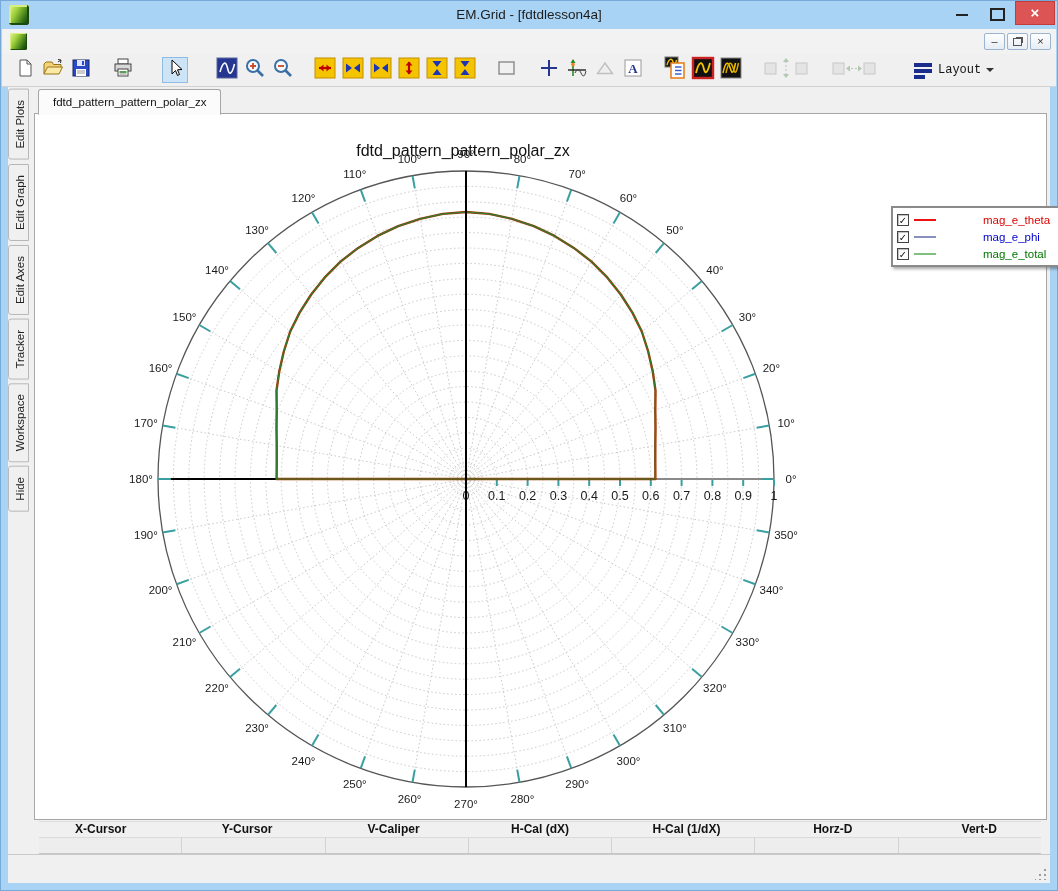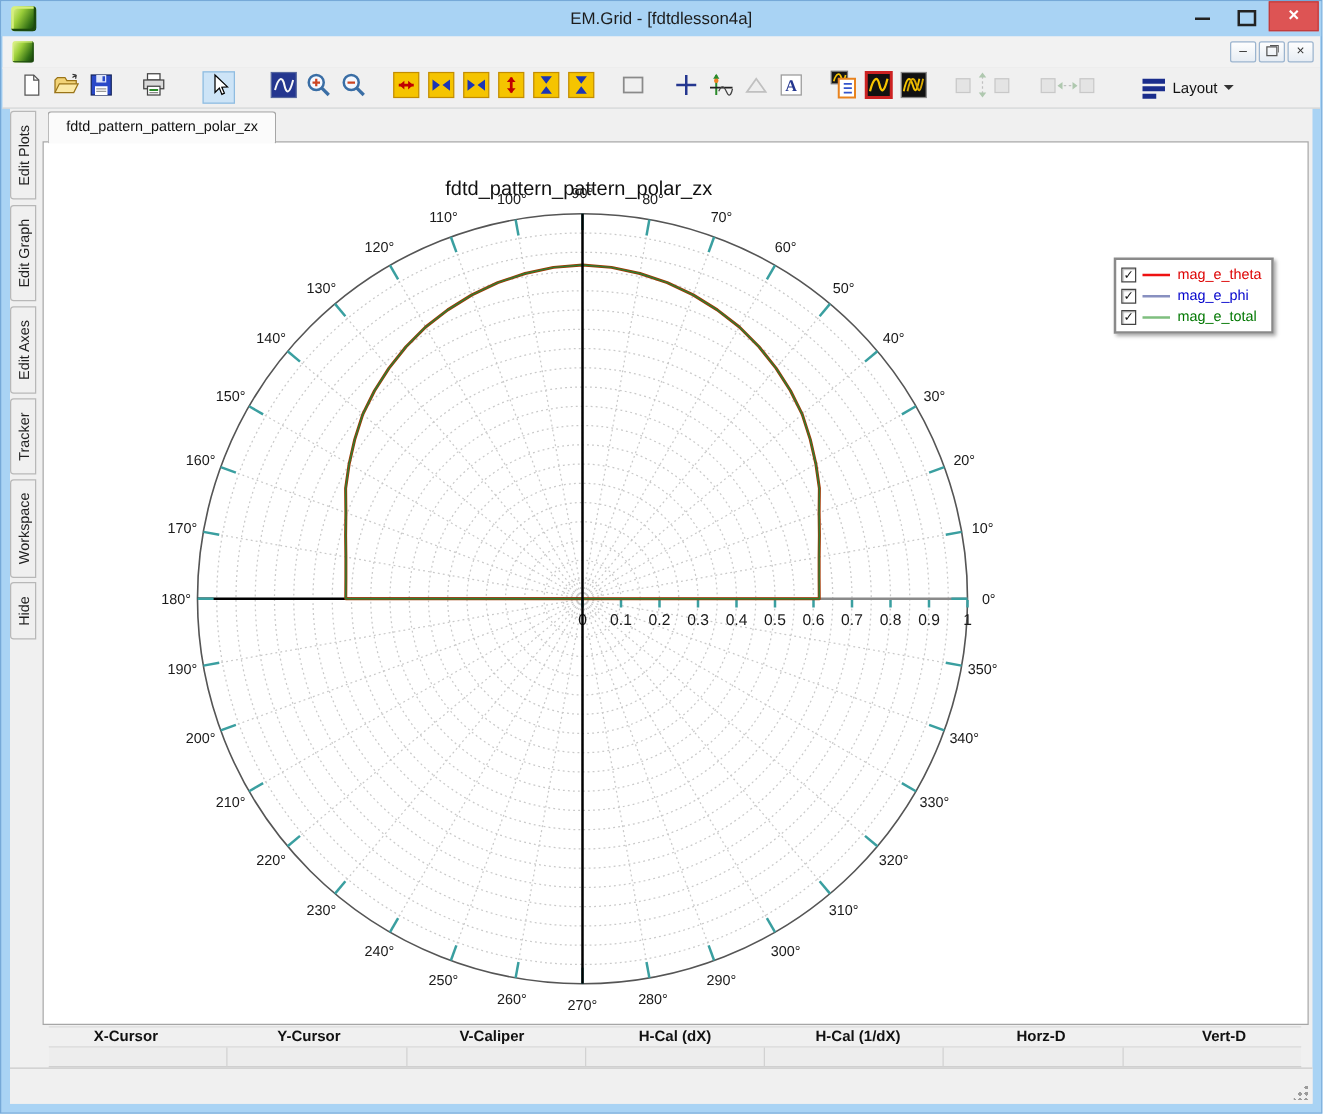--- a/index.html
+++ b/index.html
@@ -45,21 +45,21 @@
   .tbtn.disabled{opacity:.55;}
   .tbtn.wide{width:52px;}
   .gap{margin-left:14px;}
   .biggap{margin-left:24px;}
   .layout-btn{display:flex;align-items:center;margin-left:26px;padding:3px 6px;}
   .layout-btn .bars{width:18px;height:14px;margin-right:6px;position:relative;}
   .layout-btn .bars i{position:absolute;left:0;height:4px;background:#1a2d8c;display:block;}
   .layout-btn .bars i:nth-child(1){top:0;width:18px;}
   .layout-btn .bars i:nth-child(2){top:6px;width:18px;}
   .layout-btn .bars i:nth-child(3){top:12px;width:11px;}
-  .layout-btn .lbl{font-size:12px;color:#111;}
+  .layout-btn .lbl{font-size:12px;color:#111;font-family:Liberation Mono, monospace;}
   .caret{width:0;height:0;border-left:4px solid transparent;border-right:4px solid transparent;
        border-top:4px solid #333;margin-left:5px;}
 
   
   .client{position:absolute;left:7px;right:7px;top:86px;bottom:7px;background:#f0f0f0;}
 
   
   .sidebar{position:absolute;left:0;top:2px;width:25px;bottom:0;}
   .side-tab{writing-mode:vertical-lr;transform:rotate(180deg);background:#f0f0f0;
        border:1px solid #b8b8b8;border-radius:0 3px 3px 0;margin-bottom:4px;
@@ -76,21 +76,21 @@
        border:1px solid #a6a6a6;box-sizing:content-box;z-index:1;}
   .canvas svg{display:block;}
 
   
   .legend{position:absolute;left:856px;top:92px;background:#fff;border:2px solid #8a8a8a;
        box-shadow:2px 2px 3px rgba(0,0,0,.35);padding:3px 8px 3px 4px;}
   .legend-row{display:flex;align-items:center;height:17px;}
   .legend-check{width:12px;height:12px;border:1px solid #444;background:#fff;font-size:10px;
        line-height:11px;text-align:center;color:#111;box-shadow:inset 1px 1px 1px #bbb;margin-right:5px;box-sizing:border-box;}
   .legend-line{width:22px;height:0;border-top:2px solid #000;margin-right:6px;}
-  .legend-label{font-size:11.5px;}
+  .legend-label{font-size:11.5px;margin-left:41px;}
 
   
   .cursorbar{position:absolute;left:6px;top:734px;width:1002px;}
   .cursor-headers{display:flex;border-top:1px solid #dcdcdc;background:#f0f0f0;height:15px;gap:23px;}
   .cursor-headers div{flex:1;text-align:center;font-size:12px;font-weight:bold;color:#111;line-height:15px;}
   .cursor-values{display:flex;background:#ededed;height:15px;border-top:1px solid #dadada;border-bottom:1px solid #c6c6c6;}
   .cursor-values div{flex:1;border-right:1px solid #d2d2d2;font-size:11px;line-height:15px;text-align:center;color:#333;}
   .cursor-values div:last-child{border-right:none;}
   .bottom-strip{position:absolute;left:0;right:0;bottom:0;height:28px;background:#f0f0f0;border-top:1px solid #c9c9c9;}
   .grip{position:absolute;right:3px;bottom:3px;width:12px;height:12px;

